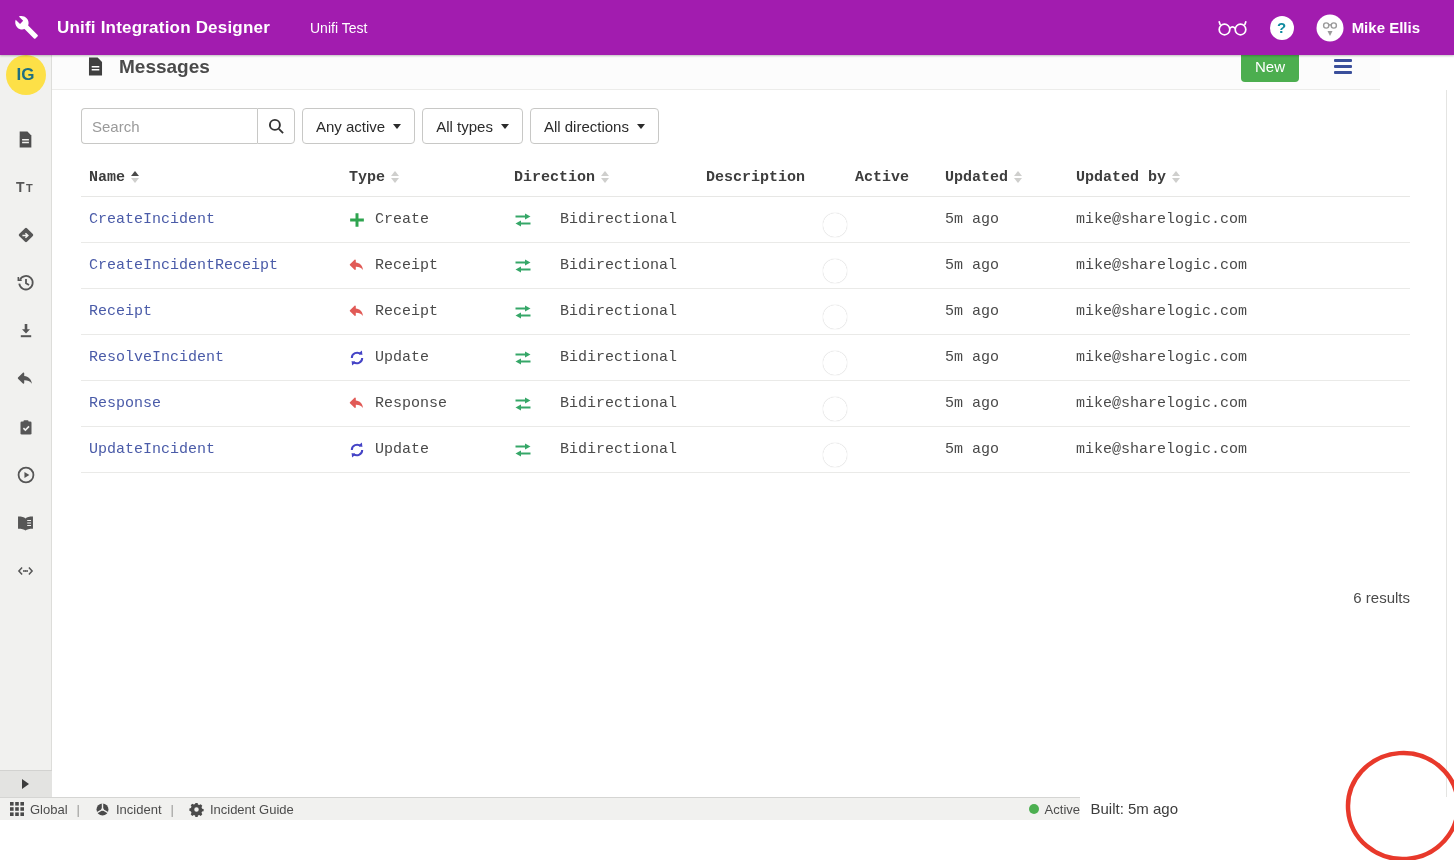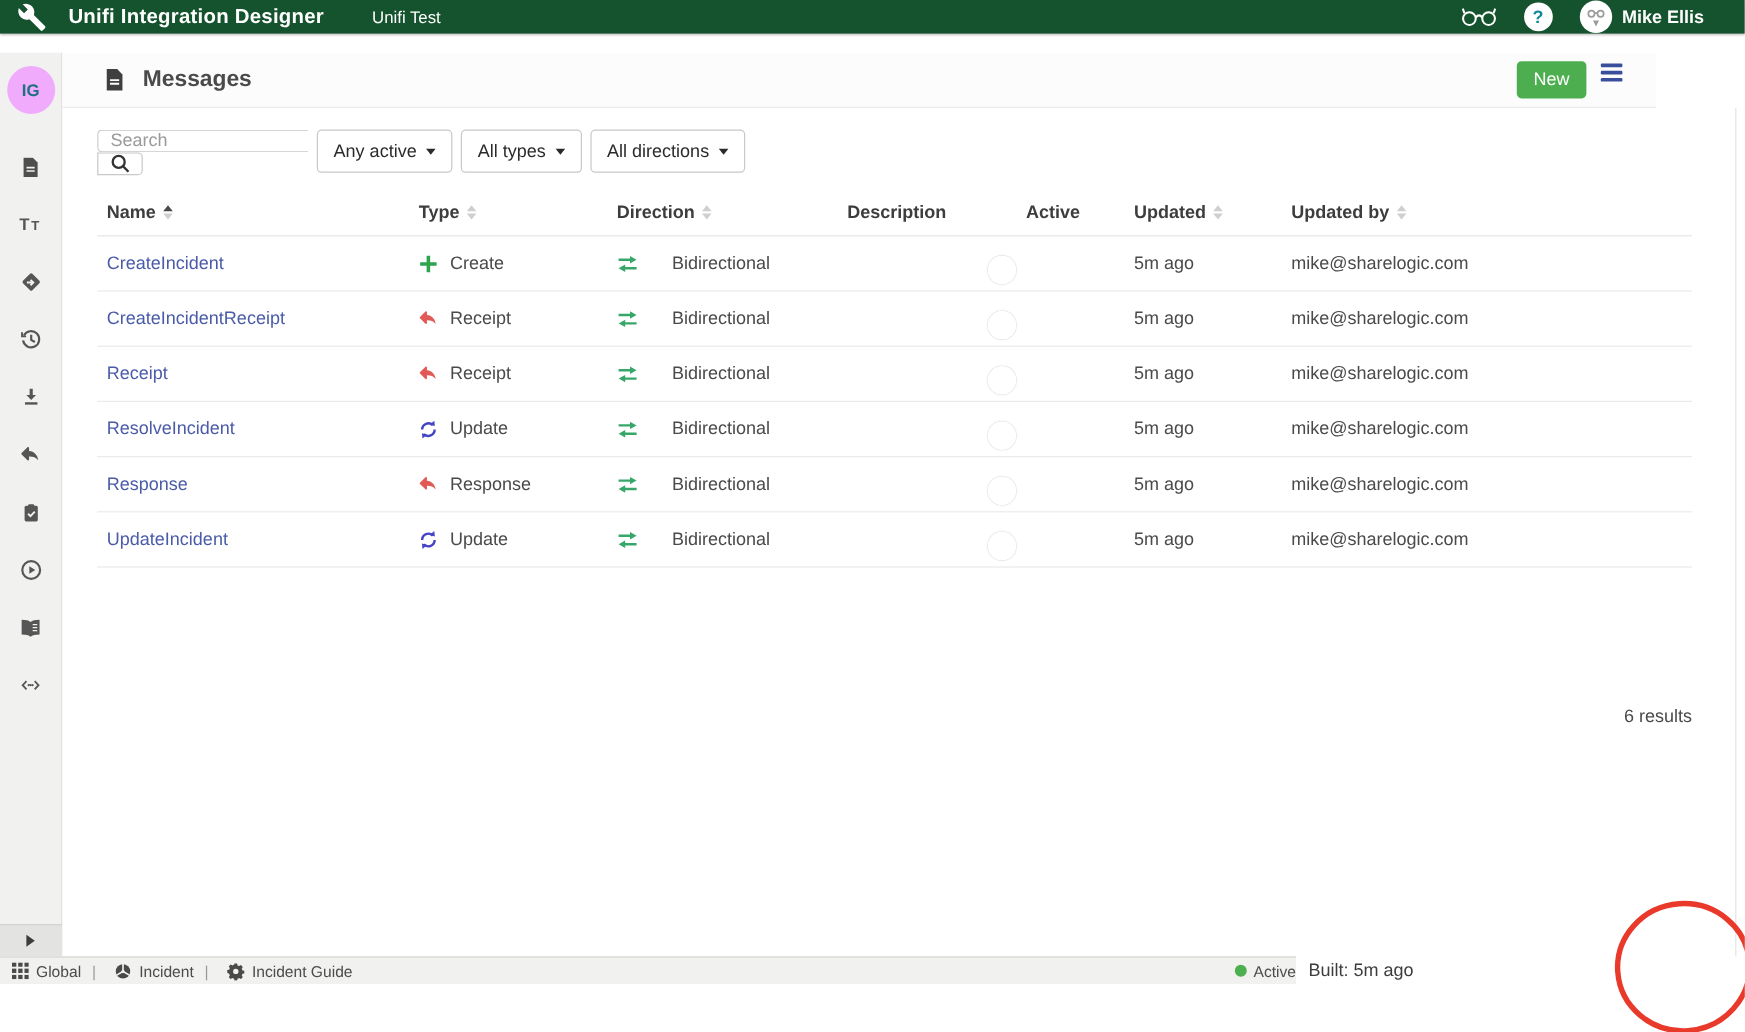--- a/index.html
+++ b/index.html
@@ -5,90 +5,90 @@
   * { margin:0; padding:0; box-sizing:border-box; }
   html,body { width:1454px; height:860px; }
   body {
     font-family:"Liberation Sans","DejaVu Sans",sans-serif;
     background:#fff; color:#4a4a4a; position:relative; overflow:hidden;
   }
   svg { display:block; }
 
   
   .topbar {
-    position:absolute; left:0; top:0; width:1454px; height:28px;
-    background:#14532d; display:flex; align-items:center;
+    position:absolute; left:0; top:0; width:1454px; height:55px;
+    background:#a21caf; display:flex; align-items:center;
     box-shadow:0 1px 2px rgba(0,0,0,.25); z-index:10;
   }
   .topbar .wrench { margin-left:14px; }
   .tb-title { color:#fff; font-size:17px; font-weight:bold; margin-left:18px; letter-spacing:.2px; }
   .tb-sub { color:#fff; font-size:14px; font-weight:normal; margin-left:40px; }
   .tb-right { margin-left:auto; display:flex; align-items:center; gap:22px; padding-right:34px; }
   .help-badge {
     width:24px; height:24px; border-radius:50%; background:#fff; color:#0e8a9f;
     font-size:15px; font-weight:bold; display:flex; align-items:center; justify-content:center;
   }
   .tb-user { display:flex; align-items:center; gap:8px; }
   .tb-user-name { color:#fff; font-size:15px; font-weight:bold; }
 
   
   .sidebar {
     position:absolute; left:0; top:44px; width:52px; height:753px;
     background:#f1f1ef; border-right:1px solid #ddddda;
     display:flex; flex-direction:column; align-items:center;
   }
   .side-avatar {
-    width:40px; height:40px; border-radius:50%; background:#f0abfc;
-    color:#1f6f81; font-weight:bold; font-size:14px;
+    width:40px; height:40px; border-radius:50%; background:#fde047;
+    color:#1f6f81; font-weight:bold; font-size:17px;
     display:flex; align-items:center; justify-content:center; margin-top:11px;
   }
   .side-icons { display:flex; flex-direction:column; gap:20px; margin-top:30px; align-items:center; }
   .side-item { width:28px; height:28px; display:flex; align-items:center; justify-content:center; cursor:pointer; color:#565656; }
   .collapse-btn {
     margin-top:auto; width:52px; height:27px; background:#e3e3e1;
     border-top:1px solid #d2d2d0; display:flex; align-items:center; justify-content:center; cursor:pointer;
   }
   .tri-right { width:0; height:0; border-top:5px solid transparent; border-bottom:5px solid transparent; border-left:7px solid #3c3c3c; }
 
   
   .main { position:absolute; left:52px; top:44px; width:1328px; height:753px; background:#fff; }
   .page-head {
     height:46px; background:#fcfcfc; border-bottom:1px solid #ececea;
     display:flex; align-items:center; padding:0 26px 0 34px;
   }
   .page-title { font-size:19px; color:#4a4a4a; margin-left:14px; }
-  .ph-right { margin-left:auto; display:flex; gap:10px; }
+  .ph-right { margin-left:auto; display:flex; align-items:center; gap:33px; }
   .new-btn {
     background:#4cae4f; color:#fff; border:none; border-radius:4px;
     font-family:inherit; font-size:15px; padding:7px 14px; cursor:pointer;
   }
   .hamburger { display:flex; flex-direction:column; gap:3px; cursor:pointer; padding:2px; }
   .hamburger span { display:block; width:18px; height:3px; background:#3a4f9b; border-radius:1px; }
 
   
   .filters { display:flex; align-items:center; margin:18px 0 0 29px; height:36px; }
-  .search-group { display:flex; height:36px;flex-direction:column; }
+  .search-group { display:flex; height:36px; }
   .search-input {
     width:176px; height:36px; border:1px solid #c8c8c6; border-right:none;
     border-radius:4px 0 0 4px; padding:0 10px; font-family:inherit; font-size:15px; color:#333; outline:none;
   }
   .search-input::placeholder { color:#9a9a9a; }
   .search-btn {
     width:38px; height:36px; background:#fff; border:1px solid #c8c8c6;
     border-radius:0 4px 4px 0; display:flex; align-items:center; justify-content:center; cursor:pointer;
   }
   .dd-btn {
     height:36px; margin-left:7px; background:#fff; border:1px solid #c8c8c6; border-radius:4px;
     font-family:inherit; font-size:15px; color:#2b2b2b; padding:0 13px;
     display:flex; align-items:center; gap:8px; cursor:pointer;
   }
   .dd-caret { width:0; height:0; border-left:4px solid transparent; border-right:4px solid transparent; border-top:5px solid #2b2b2b; }
 
   
-  .table { margin:14px 0 0 29px; width:1329px; font-size:15px; }
+  .table { margin:14px 0 0 29px; width:1329px; font-size:15px;font-family:Liberation Mono, monospace; }
   .trow, .thead {
     display:grid;
     grid-template-columns:260px 165px 192px 149px 90px 131px auto;
     align-items:center; padding-left:8px;
   }
   .thead { height:39px; border-bottom:1px solid #e7e7e5; }
   .trow  { height:46px; border-bottom:1px solid #eaeae8; }
   .th { display:flex; align-items:center; gap:6px; font-weight:bold; color:#3d3d3d; cursor:pointer; }
   .th[data-sort="off"] { cursor:default; }
   .carets { display:flex; flex-direction:column; gap:2px; }

